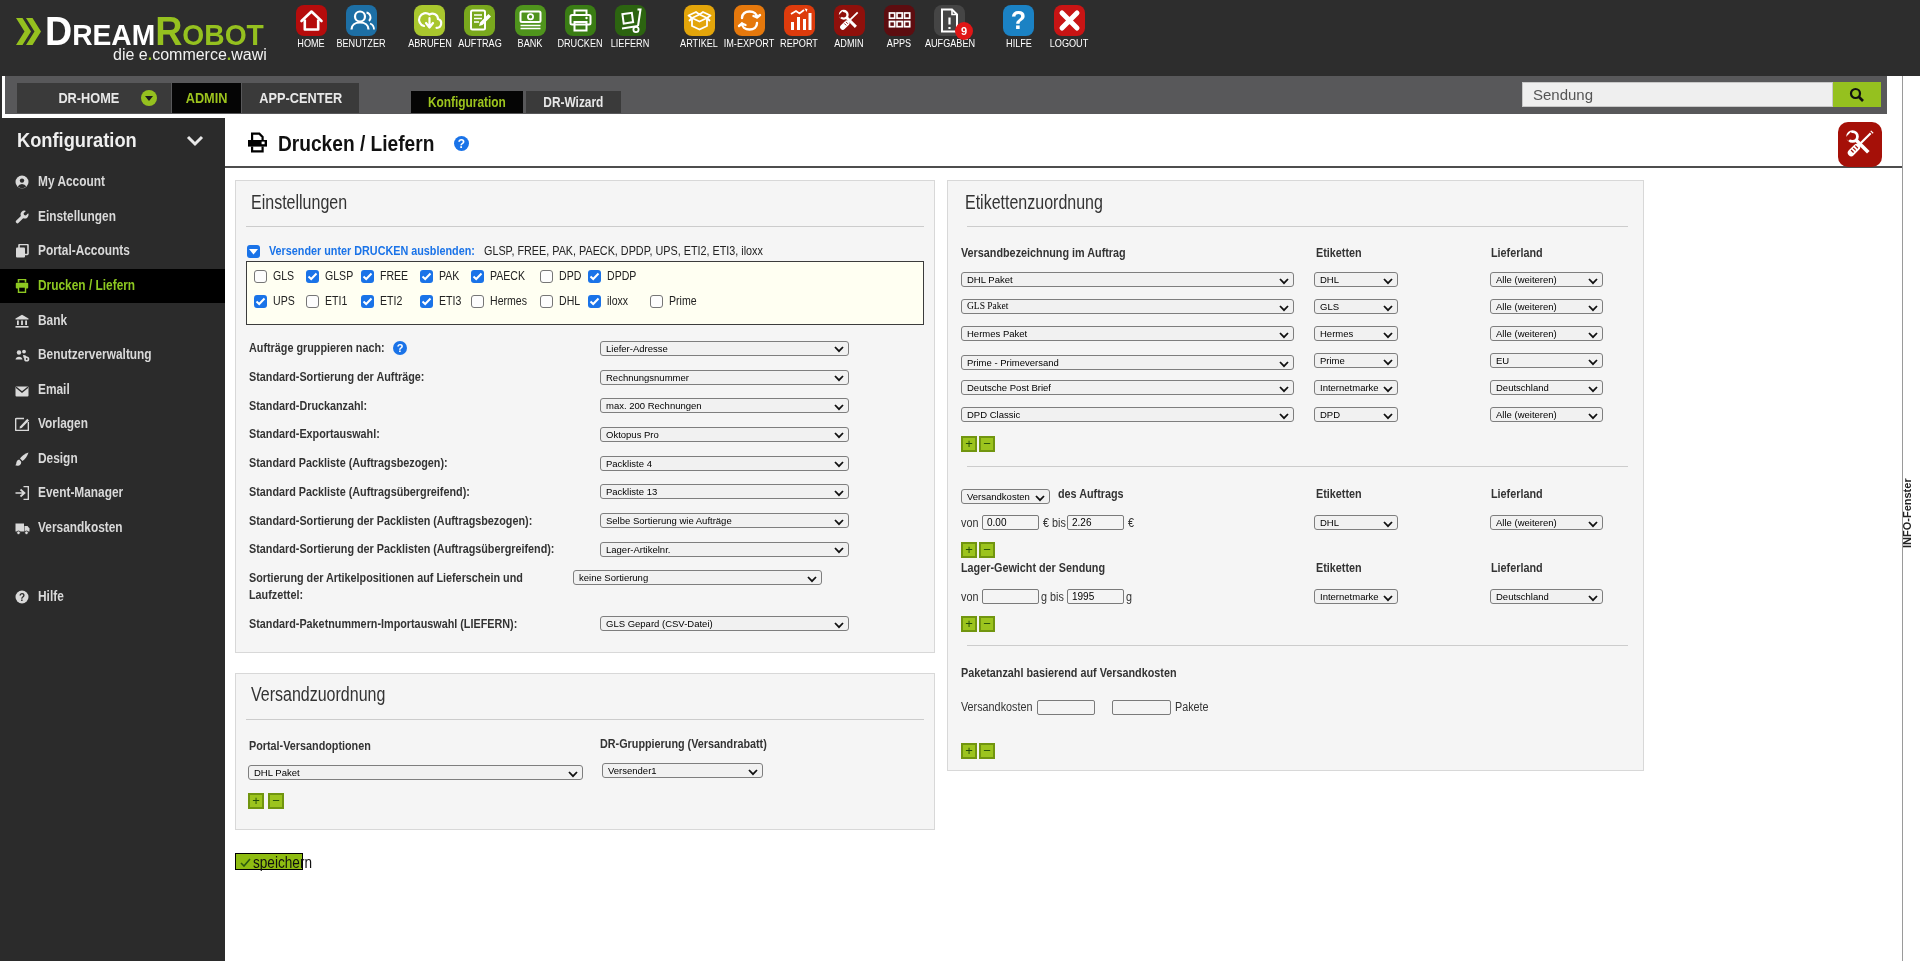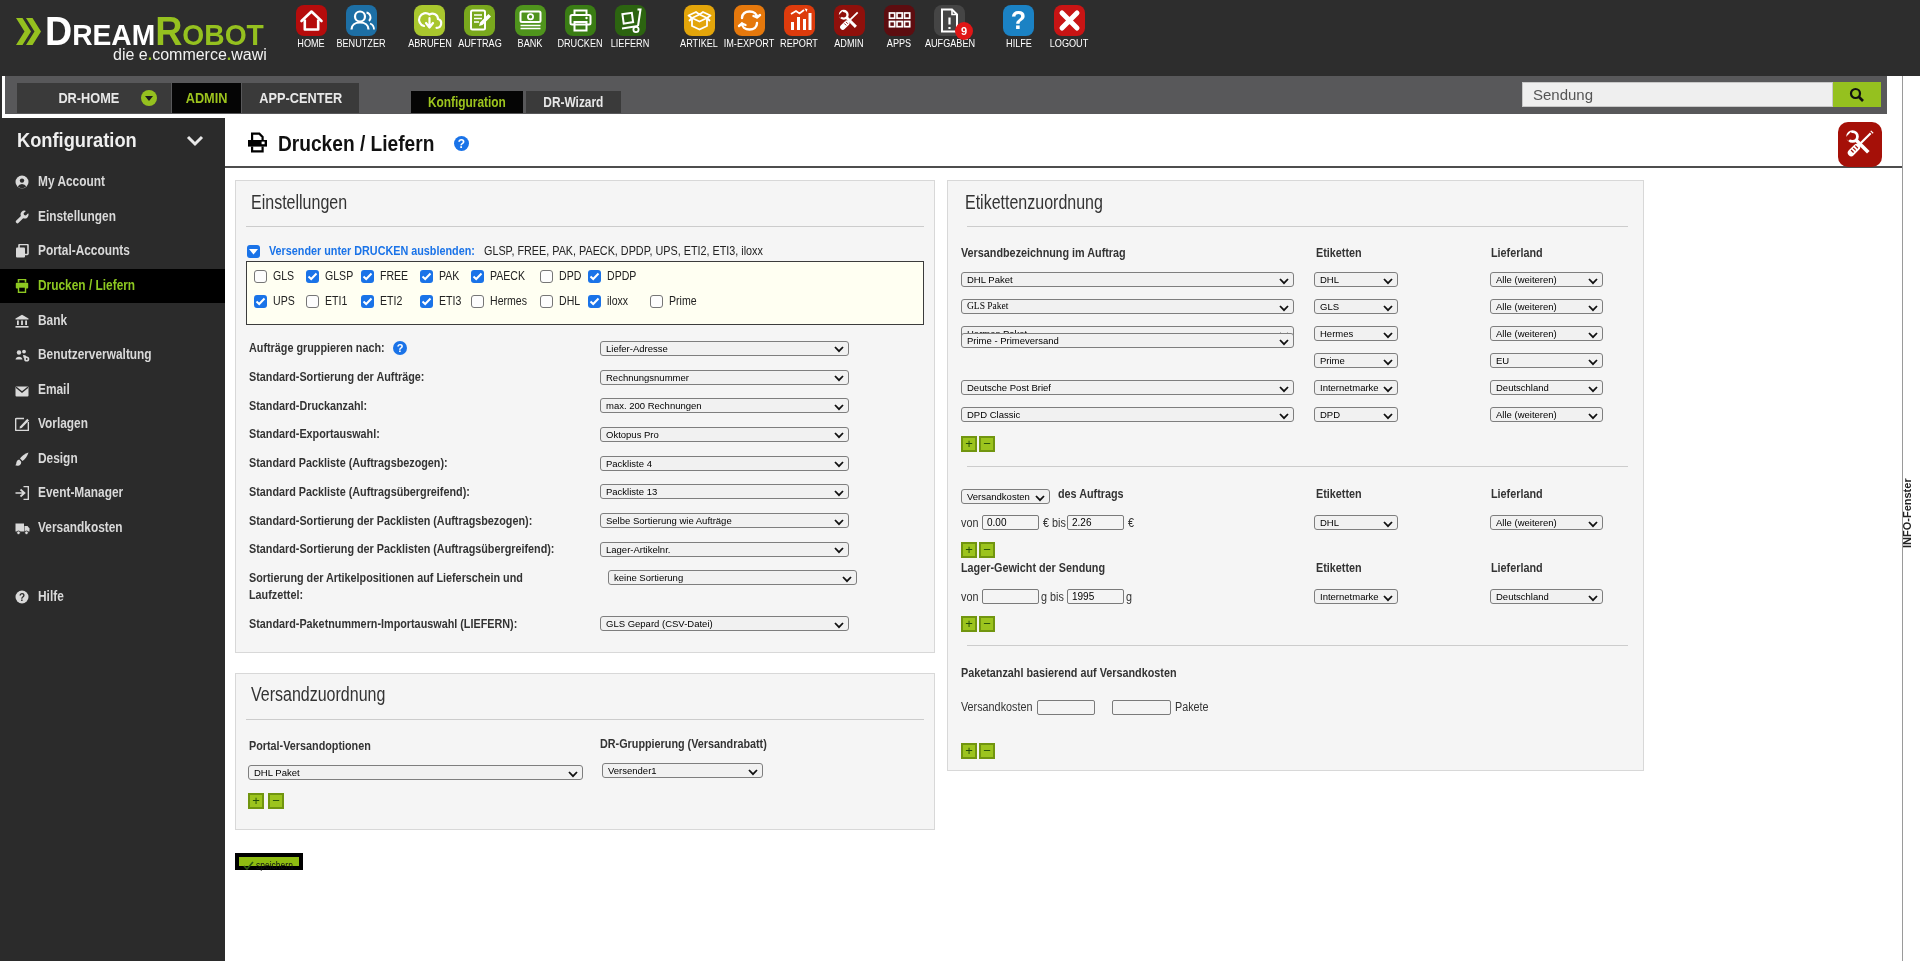--- a/index.html
+++ b/index.html
@@ -84,21 +84,21 @@
 .cb.off { background:#fdfdfd; border:1px solid #767676; }
 .cb svg { position:absolute; left:1px; top:2px; }
 .cblab { position:absolute; font-size:12px; color:#222; white-space:nowrap; transform:scaleX(0.88); transform-origin:0 50%; }
 
 #vers-box { position:absolute; left:246px; top:261px; width:678px; height:64px; background:#fffff2; border:1px solid #3c3c3c; }
 #vers-toggle { position:absolute; left:247px; top:245px; width:13px; height:13px; border-radius:3px; background:#1a73e8; }
 #vers-toggle svg { position:absolute; left:2px; top:4px; }
 #vers-lab1 { position:absolute; left:269px; top:244px; font-size:12px; font-weight:700; color:#1a73e8; white-space:nowrap; transform:scaleX(0.9); transform-origin:0 0; }
 #vers-lab2 { position:absolute; left:484px; top:244px; font-size:12px; color:#222; white-space:nowrap; transform:scaleX(0.9); transform-origin:0 0; }
 
-#speichern { position:absolute; left:235px; top:853px; width:68px; height:17px; background:#8ebc11; border:4px solid #000000; color:#111; font-size:10px; line-height:15px; }
+#speichern { position:absolute; left:235px; top:853px; width:68px; height:17px; background:#8ebc11; border:1px solid #000000; color:#111; font-size:16px; line-height:15px; }
 #speichern span { transform:scaleX(0.85); transform-origin:0 50%; }
 #speichern svg { position:absolute; left:4px; top:4px; }
 #speichern span { position:absolute; left:17px; top:1px; }
 </style>
 </head>
 <body>
 <div id="page">
 
 <div id="topbar">
   <div class="lg-chev"><svg width="25" height="28" viewBox="0 0 25 28">
@@ -506,21 +506,21 @@
       </svg></div>
 <div class="lbl" style="left:249px; top:513.5px;">Standard-Sortierung der Packlisten (Auftragsbezogen):</div>
 <div class="sel" style="left:600px; top:513px; width:249px;">Selbe Sortierung wie Aufträge<svg width="10" height="7" viewBox="0 0 10 7">
         <polyline points="1,1 5,5.2 9,1" fill="none" stroke="#111" stroke-width="1.8"></polyline>
       </svg></div>
 <div class="lbl" style="left:249px; top:542.2px;">Standard-Sortierung der Packlisten (Auftragsübergreifend):</div>
 <div class="sel" style="left:600px; top:541.7px; width:249px;">Lager-Artikelnr.<svg width="10" height="7" viewBox="0 0 10 7">
         <polyline points="1,1 5,5.2 9,1" fill="none" stroke="#111" stroke-width="1.8"></polyline>
       </svg></div>
 <div class="lbl" style="left:249px; top:570.9px;">Sortierung der Artikelpositionen auf Lieferschein und</div>
-<div class="sel" style="left:608px; top:570.4px; width:249px;">keine Sortierung<svg width="10" height="7" viewBox="0 0 10 7">
+<div class="sel" style="left:573px; top:570.4px; width:249px;">keine Sortierung<svg width="10" height="7" viewBox="0 0 10 7">
         <polyline points="1,1 5,5.2 9,1" fill="none" stroke="#111" stroke-width="1.8"></polyline>
       </svg></div>
 <div class="lbl" style="left:249px; top:616.5px;">Standard-Paketnummern-Importauswahl (LIEFERN):</div>
 <div class="sel" style="left:600px; top:616px; width:249px;">GLS Gepard (CSV-Datei)<svg width="10" height="7" viewBox="0 0 10 7">
         <polyline points="1,1 5,5.2 9,1" fill="none" stroke="#111" stroke-width="1.8"></polyline>
       </svg></div>
 <div class="lbl" style="left:249px; top:588px;">Laufzettel:</div>
 <div class="qc" style="left:393px; top:341px; width:14px; height:14px; font-size:11px; line-height:15px;">?</div>
 
 <div class="sel" style="left:248px; top:765px; width:335px;">DHL Paket<svg width="10" height="7" viewBox="0 0 10 7">
@@ -552,21 +552,21 @@
       </svg></div>
 <div class="sel" style="left:961px; top:326px; width:333px;">Hermes Paket<svg width="10" height="7" viewBox="0 0 10 7">
         <polyline points="1,1 5,5.2 9,1" fill="none" stroke="#111" stroke-width="1.8"></polyline>
       </svg></div>
 <div class="sel" style="left:1314px; top:326px; width:84px;">Hermes<svg width="10" height="7" viewBox="0 0 10 7">
         <polyline points="1,1 5,5.2 9,1" fill="none" stroke="#111" stroke-width="1.8"></polyline>
       </svg></div>
 <div class="sel" style="left:1490px; top:326px; width:113px;">Alle (weiteren)<svg width="10" height="7" viewBox="0 0 10 7">
         <polyline points="1,1 5,5.2 9,1" fill="none" stroke="#111" stroke-width="1.8"></polyline>
       </svg></div>
-<div class="sel" style="left:961px; top:333px; width:333px;">Prime - Primeversand<svg width="10" height="7" viewBox="0 0 10 7">
+<div class="sel" style="left:961px; top:355px; width:333px;">Prime - Primeversand<svg width="10" height="7" viewBox="0 0 10 7">
         <polyline points="1,1 5,5.2 9,1" fill="none" stroke="#111" stroke-width="1.8"></polyline>
       </svg></div>
 <div class="sel" style="left:1314px; top:353px; width:84px;">Prime<svg width="10" height="7" viewBox="0 0 10 7">
         <polyline points="1,1 5,5.2 9,1" fill="none" stroke="#111" stroke-width="1.8"></polyline>
       </svg></div>
 <div class="sel" style="left:1490px; top:353px; width:113px;">EU<svg width="10" height="7" viewBox="0 0 10 7">
         <polyline points="1,1 5,5.2 9,1" fill="none" stroke="#111" stroke-width="1.8"></polyline>
       </svg></div>
 <div class="sel" style="left:961px; top:380px; width:333px;">Deutsche Post Brief<svg width="10" height="7" viewBox="0 0 10 7">
         <polyline points="1,1 5,5.2 9,1" fill="none" stroke="#111" stroke-width="1.8"></polyline>

